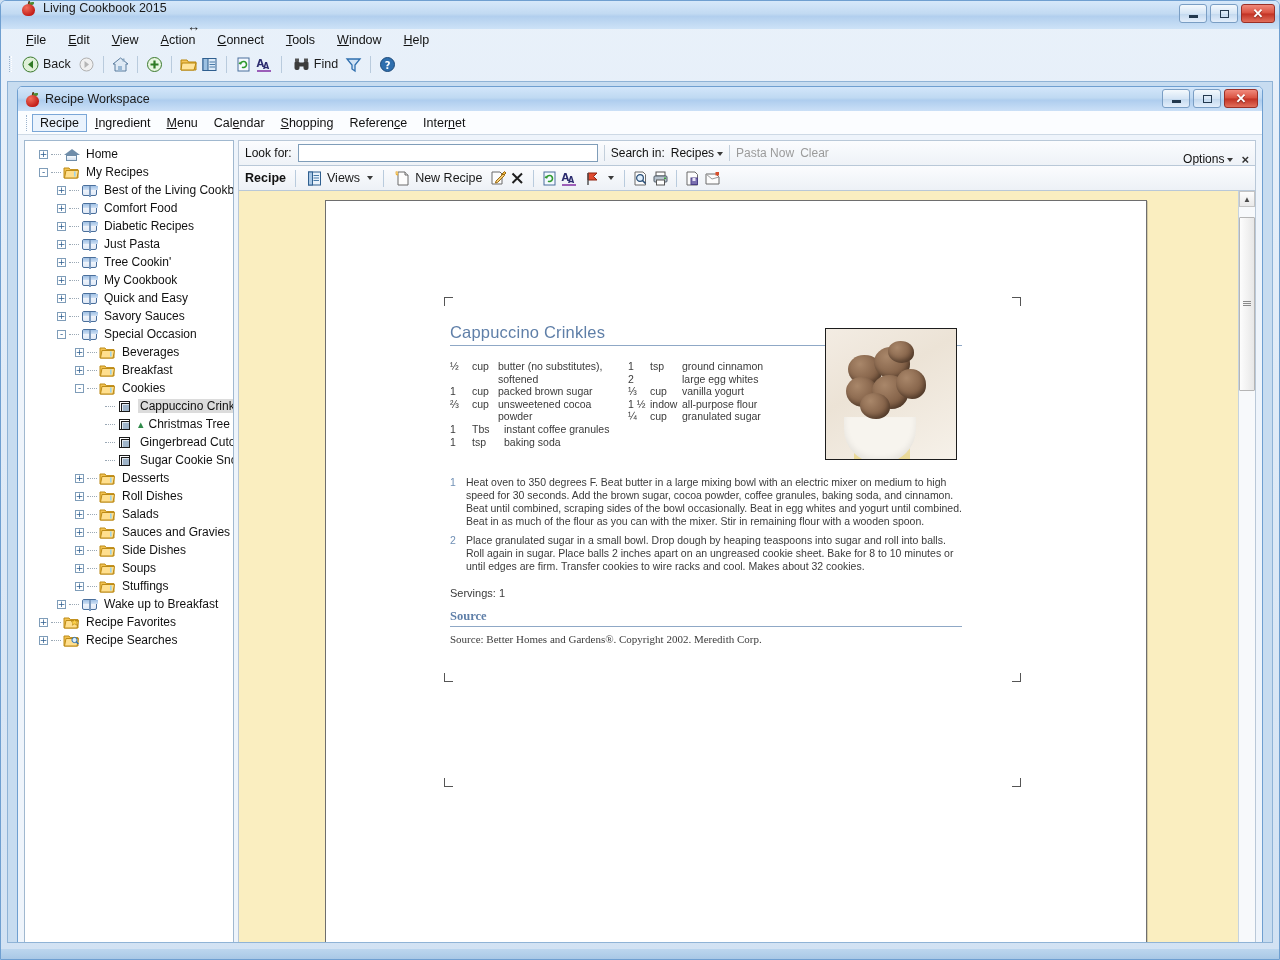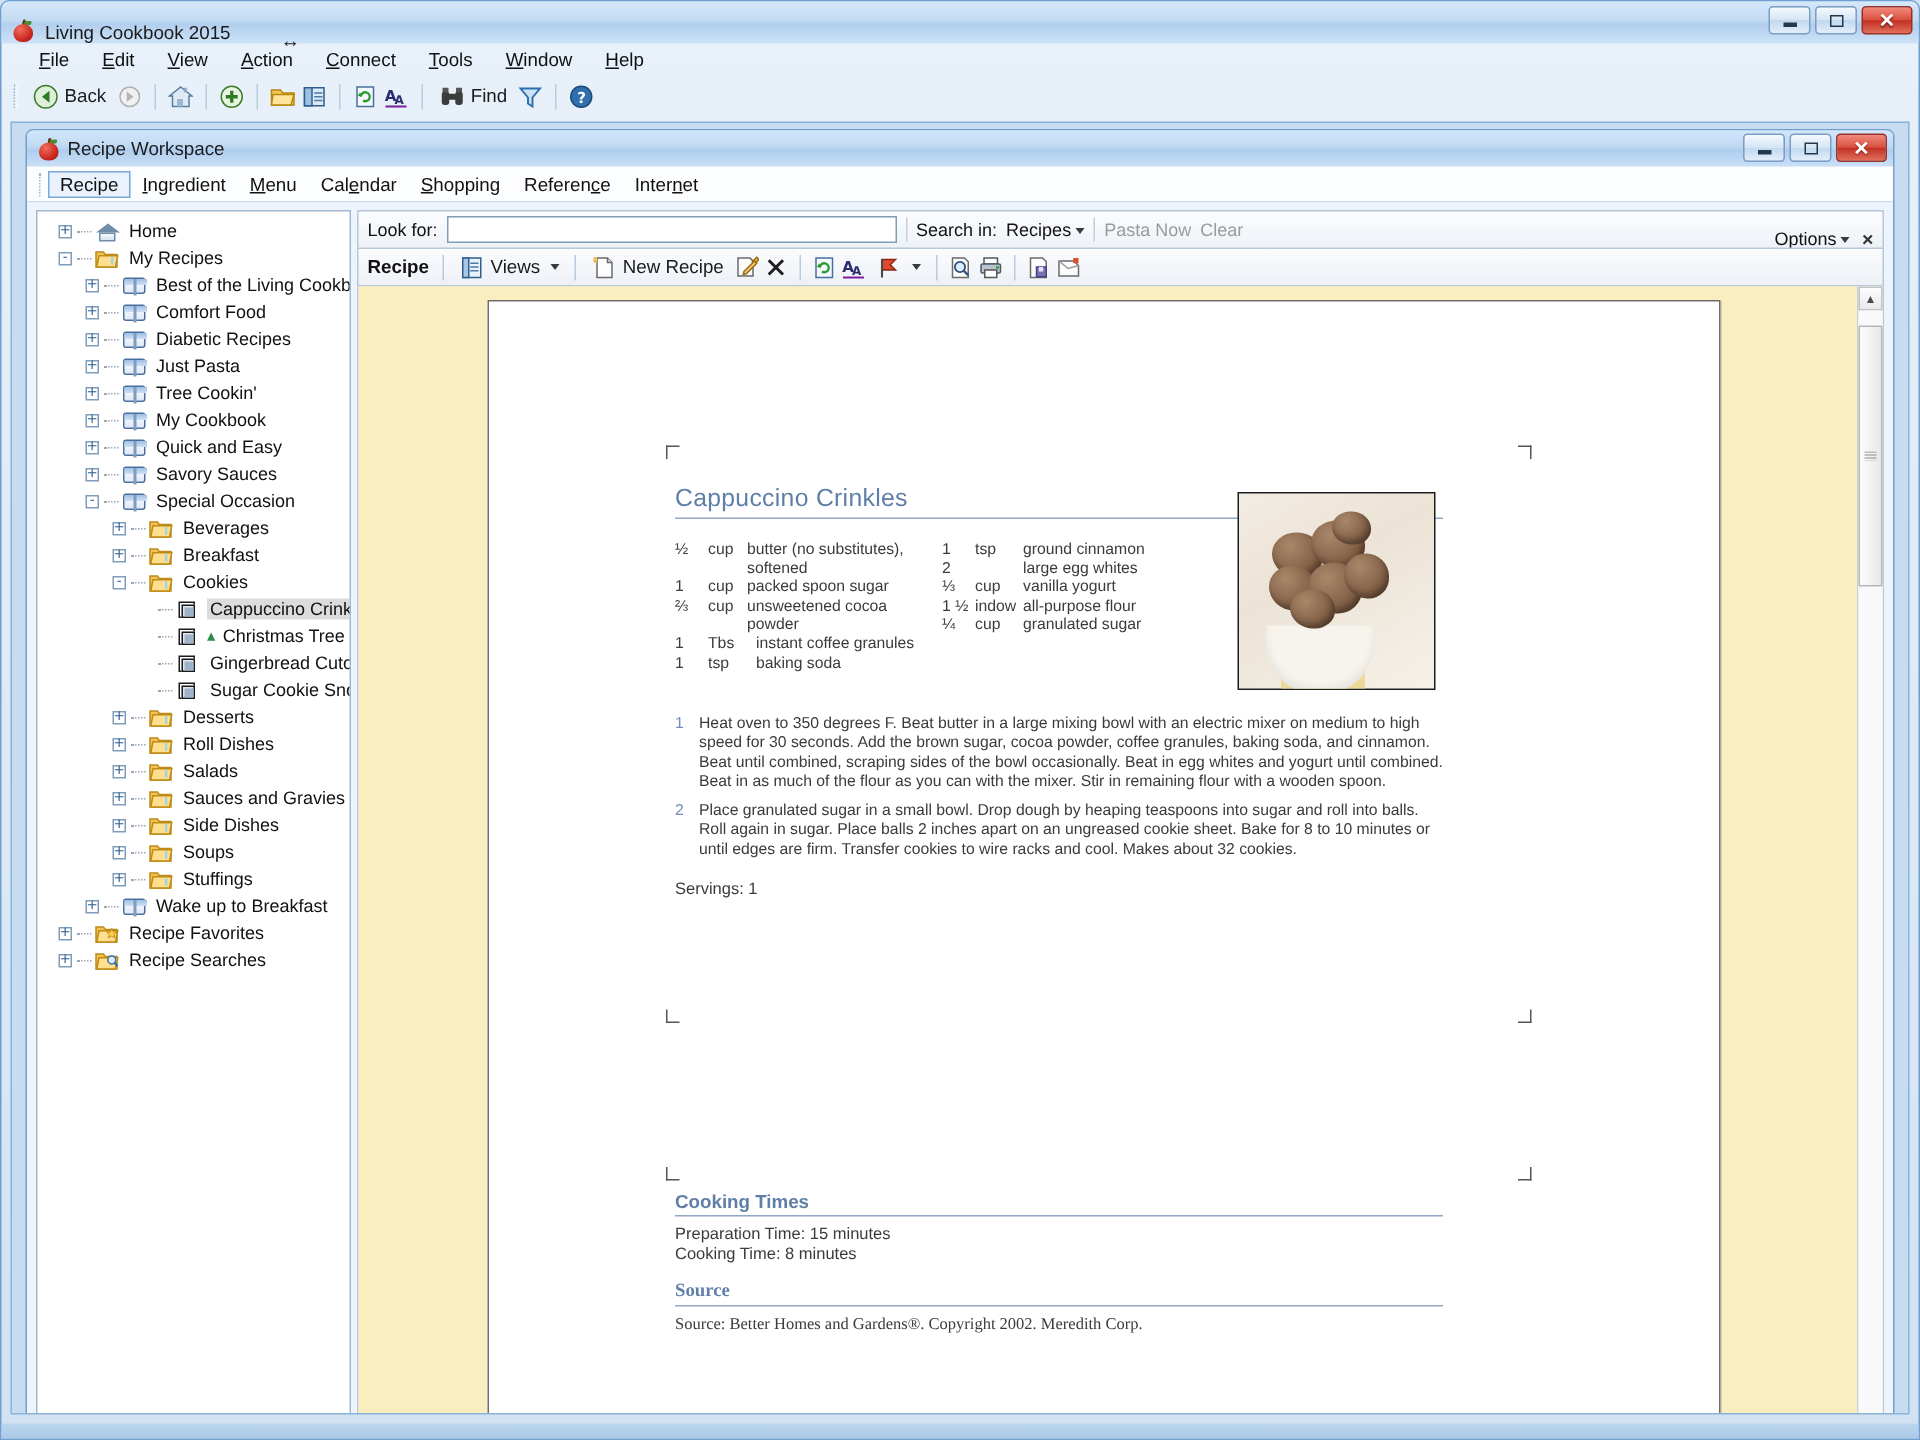--- a/index.html
+++ b/index.html
@@ -16,21 +16,21 @@
     position:absolute; left:0; top:0; width:1280px; height:960px;
     background:linear-gradient(#e9f1fa,#d2e2f3);
     border:1px solid #6f9fd0;
     border-radius:6px 6px 0 0;
     display:flex; flex-direction:column;
   }
   .titlebar {
     height:28px; position:relative;
     background:linear-gradient(#d6e8fa 0%, #c2daf2 45%, #b2cfee 55%, #cde2f7 100%);
     border-radius:5px 5px 0 0;
-    display:flex; align-items:flex-end; padding-left:7px;
+    display:flex; align-items:flex-start; padding-left:20px;
     flex:0 0 auto;
   }
   .titlebar .apple { width:16px; height:16px; margin-right:6px; position:relative; }
   .apple-shape {
     width:13px;height:12px;border-radius:50% 50% 45% 45%;
     background:radial-gradient(circle at 35% 30%, #f26d5b, #c4201a 70%);
     position:absolute;left:1px;top:3px;
   }
   .apple-stem { position:absolute;left:7px;top:0px;width:2px;height:4px;background:#5a3a12;transform:rotate(12deg);border-radius:1px;}
   .apple-leaf { position:absolute;left:8px;top:1px;width:5px;height:3px;background:#4e8a32;border-radius:60% 10% 60% 10%;}
@@ -831,21 +831,21 @@
                     <div class="icol c1">
                       <div style="width:100%">
                         <div class="irow">
                             <span class="qty">½</span>
                             <span class="unit">cup</span>
                             <span class="nm">butter (no substitutes), softened</span>
                           </div>
                         <div class="irow">
                             <span class="qty">1</span>
                             <span class="unit">cup</span>
-                            <span class="nm">packed spoon sugar</span>
+                            <span class="nm">packed brown sugar</span>
                           </div>
                         <div class="irow">
                             <span class="qty">⅔</span>
                             <span class="unit">cup</span>
                             <span class="nm">unsweetened cocoa powder</span>
                           </div>
                         <div class="irow">
                             <span class="qty">1</span>
                             <span class="unit wide">Tbs</span>
                             <span class="nm">instant coffee granules</span>
@@ -894,27 +894,20 @@
                       <span>Heat oven to 350 degrees F. Beat butter in a large mixing bowl with an electric mixer on medium to high speed for 30 seconds. Add the brown sugar, cocoa powder, coffee granules, baking soda, and cinnamon. Beat until combined, scraping sides of the bowl occasionally. Beat in egg whites and yogurt until combined. Beat in as much of the flour as you can with the mixer. Stir in remaining flour with a wooden spoon.</span>
                     </div>
                     <div class="step">
                       <span class="stepnum">2</span>
                       <span>Place granulated sugar in a small bowl. Drop dough by heaping teaspoons into sugar and roll into balls. Roll again in sugar. Place balls 2 inches apart on an ungreased cookie sheet. Bake for 8 to 10 minutes or until edges are firm. Transfer cookies to wire racks and cool. Makes about 32 cookies.</span>
                     </div>
                   </div>
 
                   <div class="servings">Servings: 1</div>
 
-                  <div class="sect" style="margin-top:195px;">
-                    <div class="secth">Cooking Times</div>
-                    <div class="sectb">
-                      <div>Preparation Time: 15 minutes</div>
-                      <div>Cooking Time: 8 minutes</div>
-                    </div>
-                  </div>
 
                   <div class="sect" style="margin-top:10px;font-family:Liberation Serif, serif;">
                     <div class="secth">Source</div>
                     <div class="sectb">
                       <div>Source: Better Homes and Gardens®. Copyright 2002. Meredith Corp.</div>
                     </div>
                   </div>
 
                 </div>
               </div>

